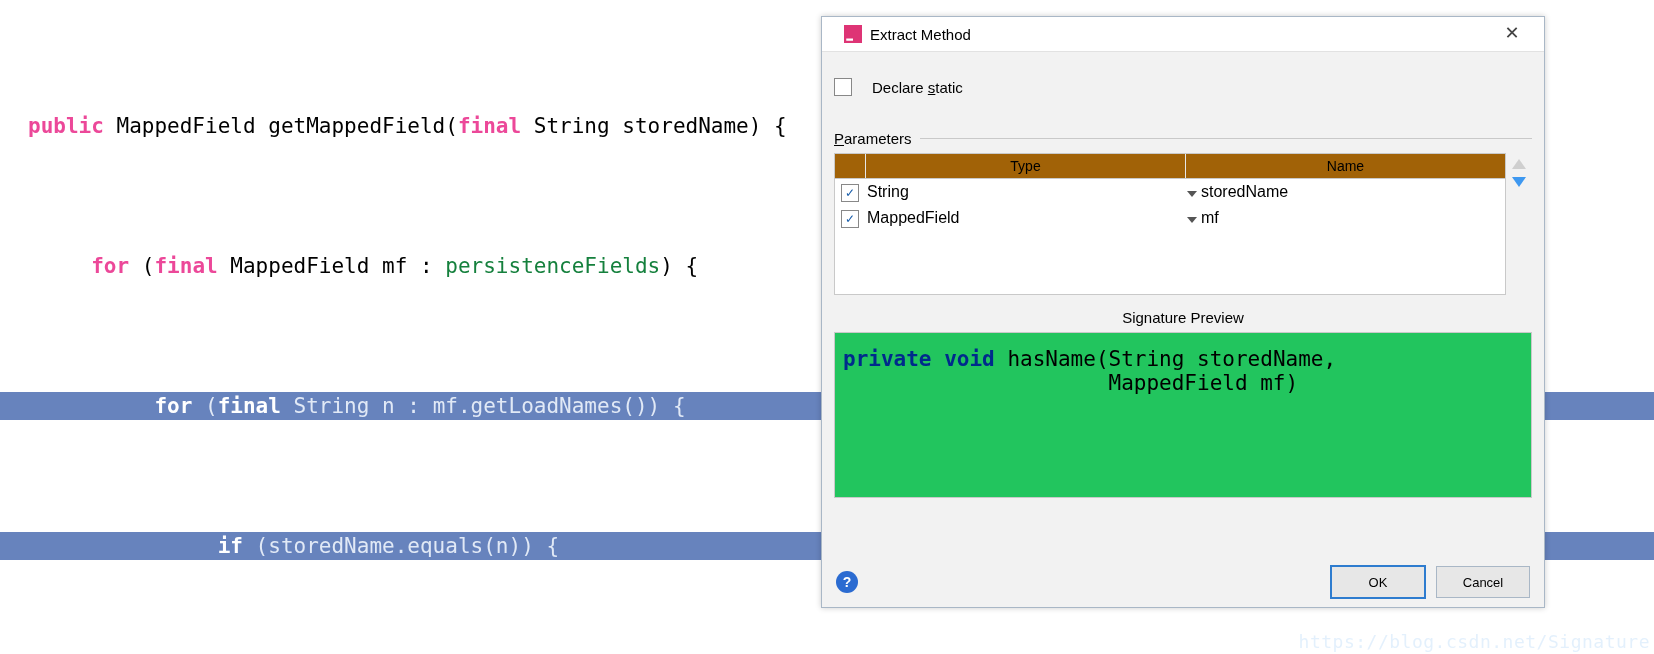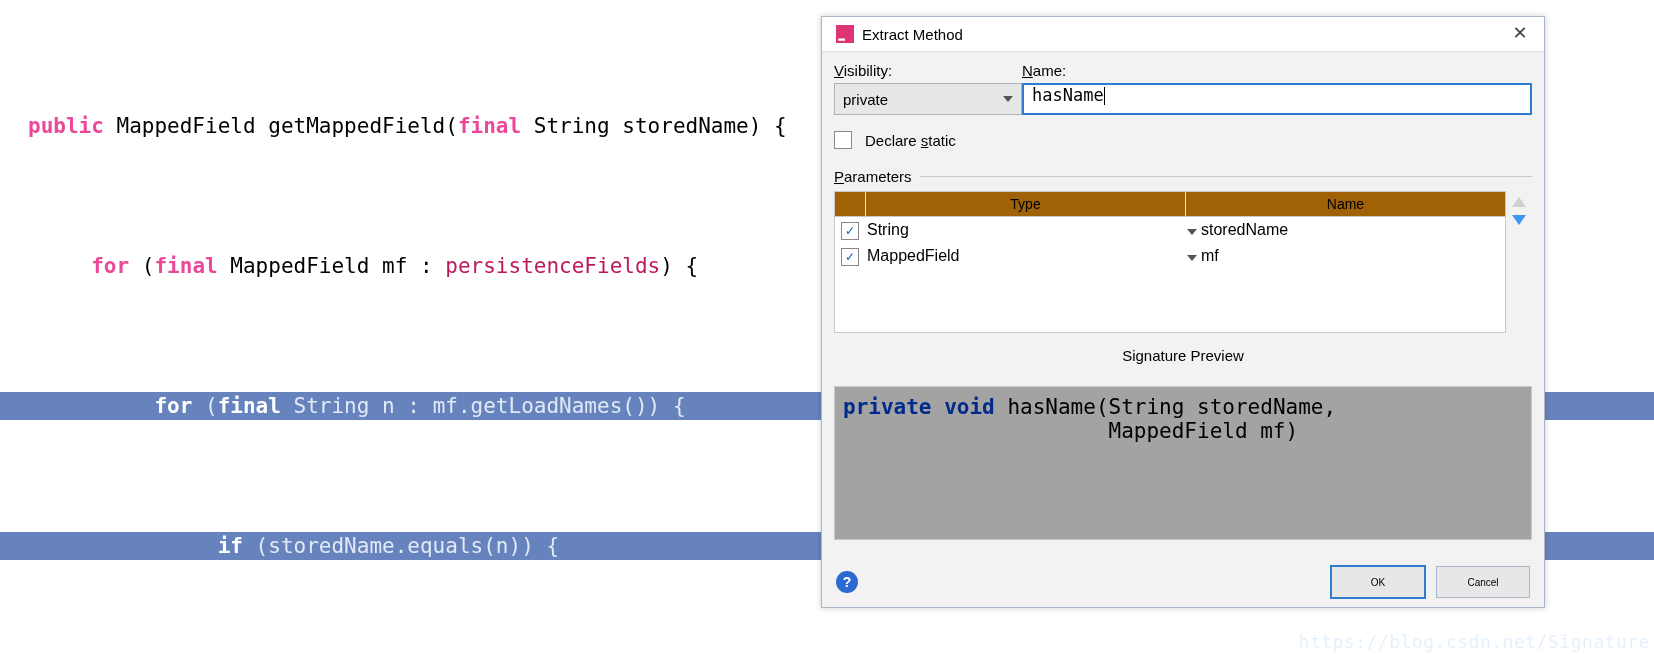--- a/index.html
+++ b/index.html
@@ -30,38 +30,38 @@
   .gutter {
     width: 28px;
     height: 28px;
     flex: 0 0 auto;
   }
   .sel-gutter { background: #6783bd; }
   .code-txt { flex: 0 0 auto; height:28px; }
   .sel-line .code-txt { background:#6783bd; color:#e1e9f6; }
   .sel-line .kw { color:#ffffff; font-weight:bold; }
   .kw   { color:#ec4899; font-weight:bold; }
-  .id   { color:#be185d;text-align:right; }
+  .id   { color:#15803d;text-align:right; }
   .plain { color:#000; }
   
   .dialog {
     position:absolute;
     left:821px; top:16px;
     width:722px; height:590px;
     border:1px solid #a9b7c6;
     background:#f2f2f2;
     box-shadow:0 0 6px rgba(0,0,0,.2);
     font-size:15px;
     color:#000;
   }
   .titlebar {
     height:34px;
     display:flex;
     align-items:center;
-    padding:0 14px;
+    padding:0 22px;
     background:#ffffff;
     border-bottom:1px solid #e2e2e2;
   }
   .titlebar .icon-ij { width:18px; height:18px; margin-right:8px; }
   .titlebar .title { flex:1; }
   .titlebar .x {
     width:20px;height:20px; line-height:18px; text-align:center;
     font-size:18px; color:#444;
   }
   .dlg-body { padding:10px 12px 0 12px; }
@@ -90,28 +90,28 @@
     font-size:17px;
     outline:none;
     background:#fff;
   }
   .cursor {
     display:inline-block; width:1px; height:18px; background:#000; vertical-align:middle;
     animation:bl 1s step-start infinite;
   }
   @keyframes bl { 50% {opacity:0;} }
   .checkbox {
-    display:flex; align-items:center; margin-top:16px; gap:13px;
+    display:flex; align-items:center; margin-top:16px; gap:20px;
   }
   .chk-box {
     width:16px;height:16px;border:1px solid #888;background:#fff;
     display:flex;align-items:center;justify-content:center;font-size:12px;color:#1b5fab;
   }
   .section-label {
-    margin-top:19px;
+    margin-top:34px;
     display:flex; align-items:center;
   }
   .section-label .line { flex:1;height:1px;background:#c9c9c9;margin-left:8px; }
   .param-table {
     margin-top:6px; display:flex; align-items:flex-start;
   }
   .param-grid {
     flex:1; border:1px solid #c9c9c9; background:#fff;
     height:140px;
   }
@@ -131,39 +131,39 @@
     width:0;height:0;border-left:5px solid transparent;border-right:5px solid transparent;
     border-top:6px solid #555;}
   .arrow-btns { width:26px; display:flex; flex-direction:column; align-items:center; padding-top:2px;}
   .arrow-up,.arrow-down {
     width:0;height:0;border-left:7px solid transparent;border-right:7px solid transparent;
     margin:4px 0;
   }
   .arrow-up { border-bottom:10px solid #cfcfcf;}
   .arrow-down{ border-top:10px solid #3e98f0;}
   .sig-preview-box {
-    margin-top:22px; border:1px solid #c9c9c9; background:#a3a3a3;
-    height:136px; padding:8px 8px;
+    margin-top:6px; border:1px solid #c9c9c9; background:#22c55e;
+    height:136px; padding:14px 8px;
     font-family:"Consolas",monospace; font-size:21px; white-space:pre;
   }
   .sig-kw { color:#002a8c; font-weight:bold;}
   .dlg-footer {
     position:absolute; bottom:0; left:0; right:0; height:50px;
     display:flex; align-items:center; padding:0 14px;
   }
   .help-icon {
     width:22px;height:22px;border-radius:50%;
     background:#2b6bd1;color:#fff;text-align:center;line-height:22px;font-weight:bold;
     font-size:14px;
   }
   .spacer { flex:1; }
   .btn {
     width:92px;height:30px;border:1px solid #a9b7c6;background:#e7e7e7;
     display:flex;align-items:center;justify-content:center;margin-left:10px;
-    font-size:10px;
+    font-size:13px;
   }
   .btn-ok { border:2px solid #2e7ccf; }
   .watermark {
     position:absolute; right:4px; bottom:2px;
     font-family:monospace; font-size:18px; color:#b7d9f8; opacity:.38;
     letter-spacing:.5px; white-space:pre;
   }
 </style>
 </head>
 <body>
@@ -220,33 +220,20 @@
   <div class="titlebar">
     <svg class="icon-ij" viewBox="0 0 16 16">
         <rect x="0" y="0" width="16" height="16" fill="#de3475"></rect>
         <rect x="2" y="12" width="6" height="2" fill="#fff"></rect>
       </svg>
     <span class="title">Extract Method</span>
     <div class="x">✕</div>
   </div>
 
   <div class="dlg-body">
-    <div class="row" style="gap:18px;">
-      <div class="col" style="width:170px;">
-        <div class="lbl"><span class="ul-char">V</span><span>isibility:</span></div>
-        <div class="visibility-combo">
-          <span>private</span>
-          <span class="chevron"></span>
-        </div>
-      </div>
-      <div class="col" style="flex:1;">
-        <div class="lbl"><span class="ul-char">N</span><span>ame:</span></div>
-        <div class="name-input"><span>hasName</span><span class="cursor"></span></div>
-      </div>
-    </div>
 
     <div class="checkbox">
       <div class="chk-box"></div>
       <span>Declare&nbsp;<span class="ul-char">s</span>tatic</span>
     </div>
 
     <div class="section-label">
       <span><span class="ul-char">P</span>arameters</span>
       <div class="line"></div>
     </div>

